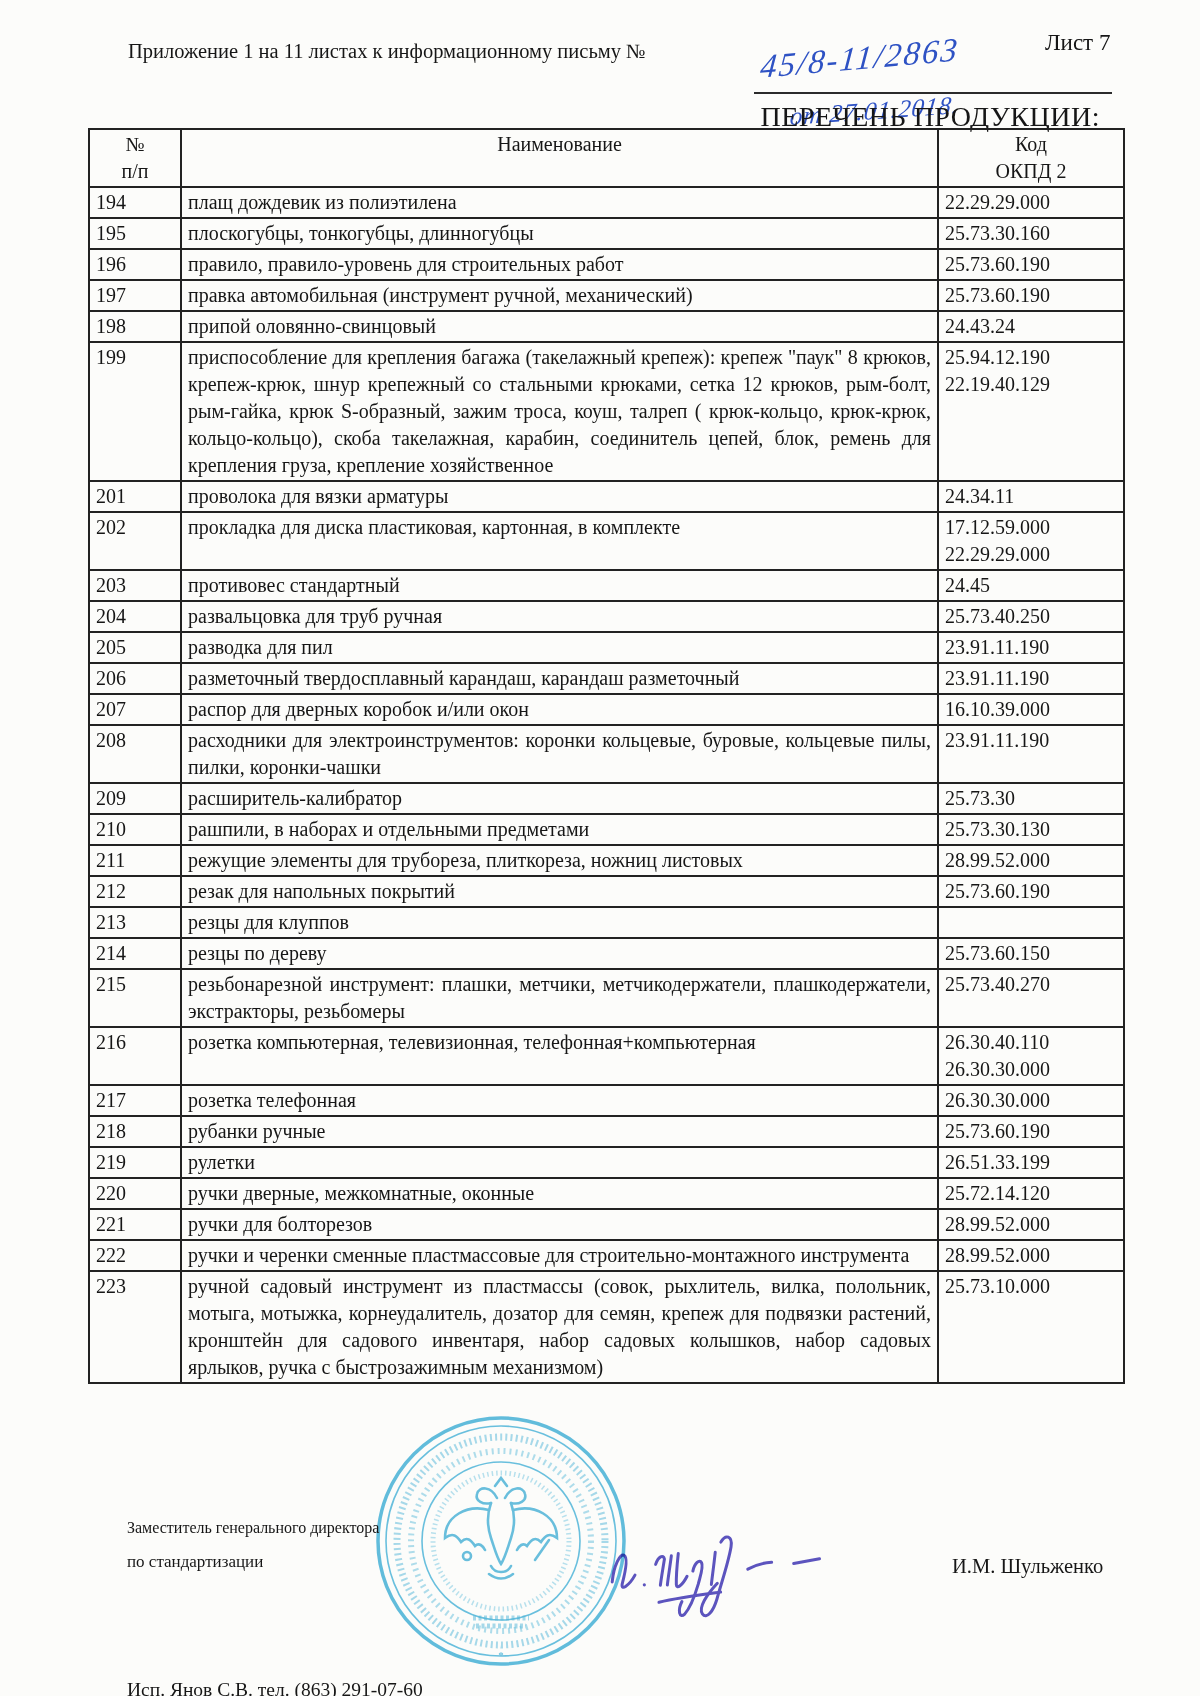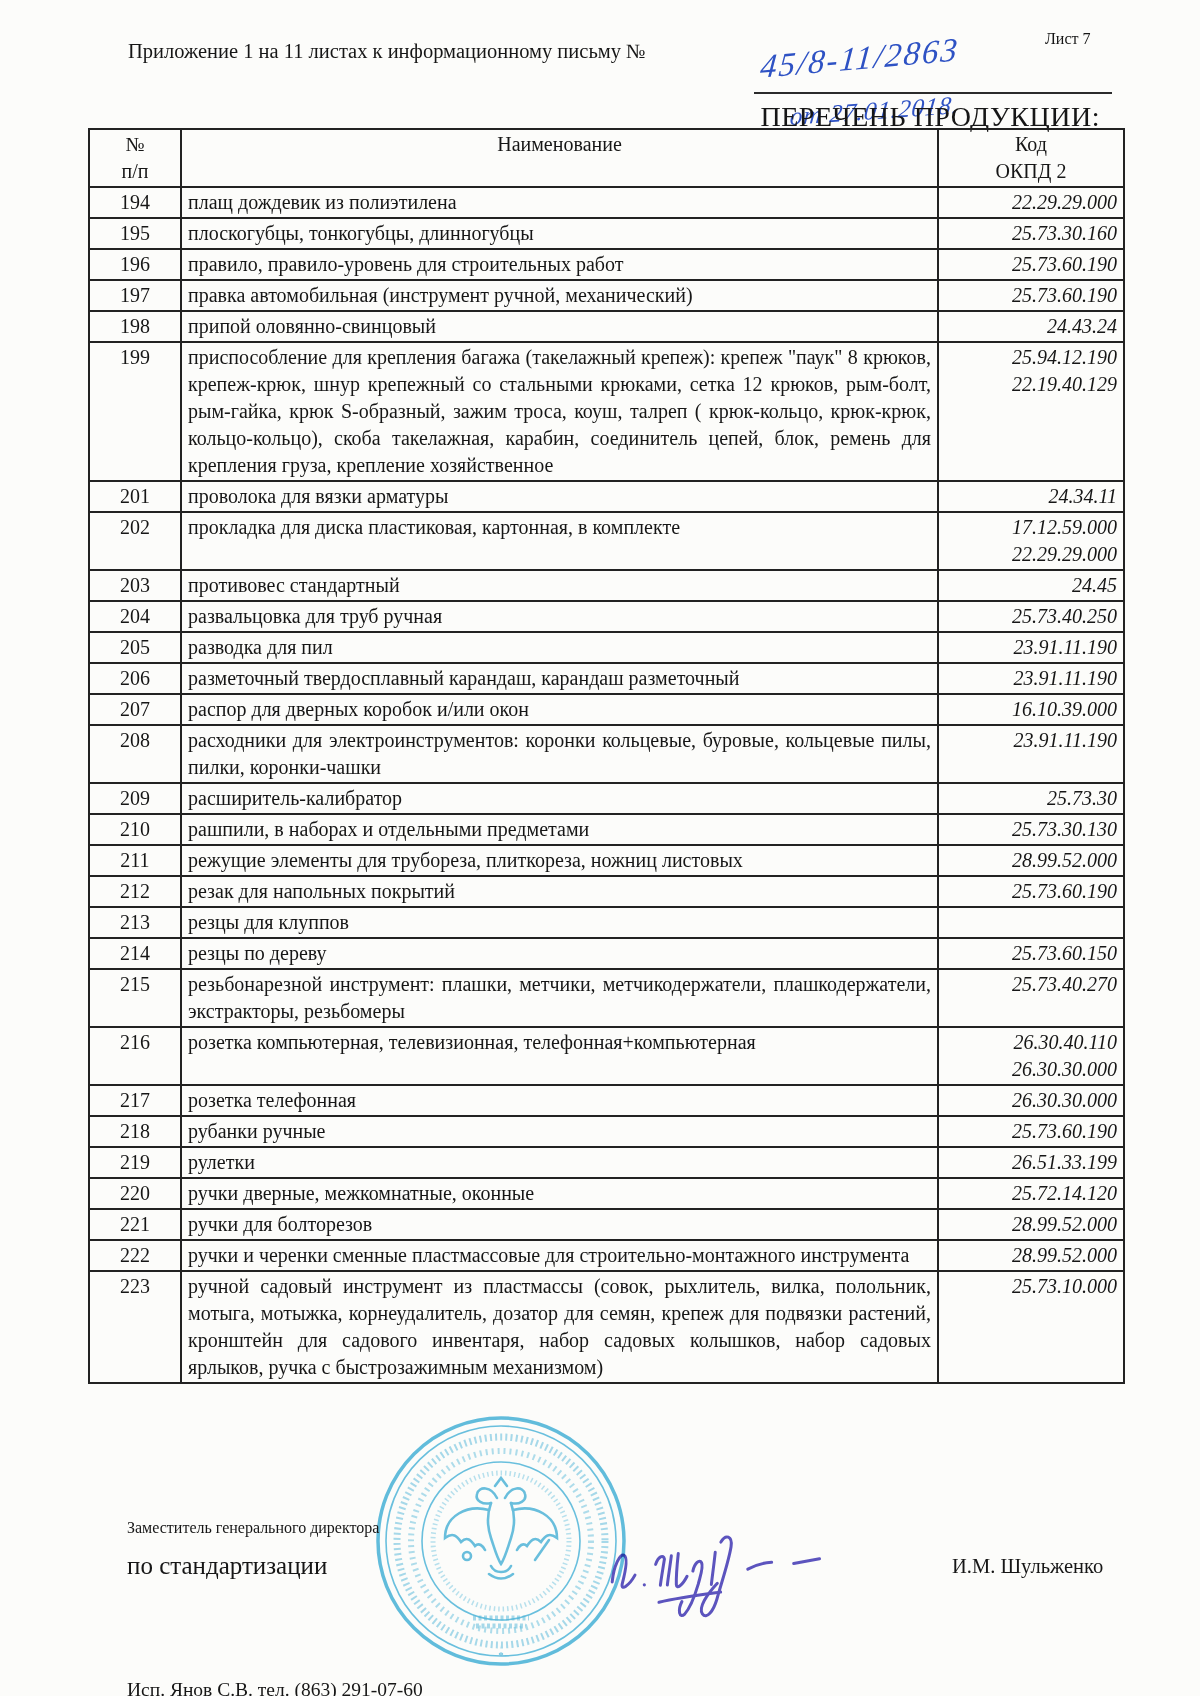--- a/index.html
+++ b/index.html
@@ -10,21 +10,21 @@
     --paper:#fcfcfa;
     --border:#222222;
   }
   html,body{margin:0;padding:0;background:#e9e9e6;}
   .page{
     position:relative;width:1200px;height:1696px;margin:0 auto;
     background:var(--paper);color:var(--ink);
     font-family:"Liberation Serif","DejaVu Serif",serif;
     overflow:hidden;
   }
-  .sheet-label{position:absolute;left:1045px;top:30px;font-size:16px;text-align:right;}
+  .sheet-label{position:absolute;left:1045px;top:30px;font-size:23px;text-align:right;}
   .appendix-line{position:absolute;left:128px;top:40px;font-size:20.5px;text-align:center;}
   .blank-underline{position:absolute;left:754px;top:92px;width:358px;border-top:2px solid #2b2b2b;}
   .hw-number{
     position:absolute;left:760px;top:40px;font-size:33px;
     color:var(--ink-blue);font-style:italic;letter-spacing:2px;
     transform:rotate(-5deg) skewX(-10deg);white-space:nowrap;
   }
   .hw-date{
     position:absolute;left:790px;top:97px;font-size:25px;
     color:var(--ink-blue);font-style:italic;letter-spacing:1px;
@@ -33,25 +33,25 @@
   .doc-title{position:absolute;left:90px;top:101px;width:1010px;text-align:right;font-size:28px;letter-spacing:.5px;}
   table.product{
     position:absolute;left:88px;top:128px;border-collapse:collapse;
     table-layout:fixed;width:1037px;font-size:20px;
   }
   table.product th,table.product td{
     border:2px solid var(--border);vertical-align:top;
     line-height:27px;padding:1px 6px;
   }
   th.c-num,th.c-name,th.c-code{font-weight:normal;text-align:center;vertical-align:middle;line-height:25px;padding:3px 4px;}
-  td.c-num{text-align:center;}
+  td.c-num{text-align:left;}
   td.c-name{text-align:justify;text-align-last:left;padding-left:14px;padding-right:10px;}
-  td.c-code{text-align:right;font-style:italic;}
+  td.c-code{text-align:left;}
   .footer-line1{position:absolute;left:127px;top:1519px;font-size:16px;}
-  .footer-line2{position:absolute;left:127px;top:1552px;font-size:25px;}
+  .footer-line2{position:absolute;left:127px;top:1552px;font-size:17px;}
   .signer-name{position:absolute;left:952px;top:1555px;font-size:20.5px;}
   .executor-line{position:absolute;left:127px;top:1679px;font-size:19.5px;}
   .stamp{
     position:absolute;left:372px;top:1412px;width:258px;height:258px;
     color:var(--stamp-cyan);mix-blend-mode:multiply;opacity:.92;
   }
   .signature{
     position:absolute;left:598px;top:1520px;width:252px;height:108px;
     color:var(--signature-purple);mix-blend-mode:multiply;
     transform:rotate(-2deg);

